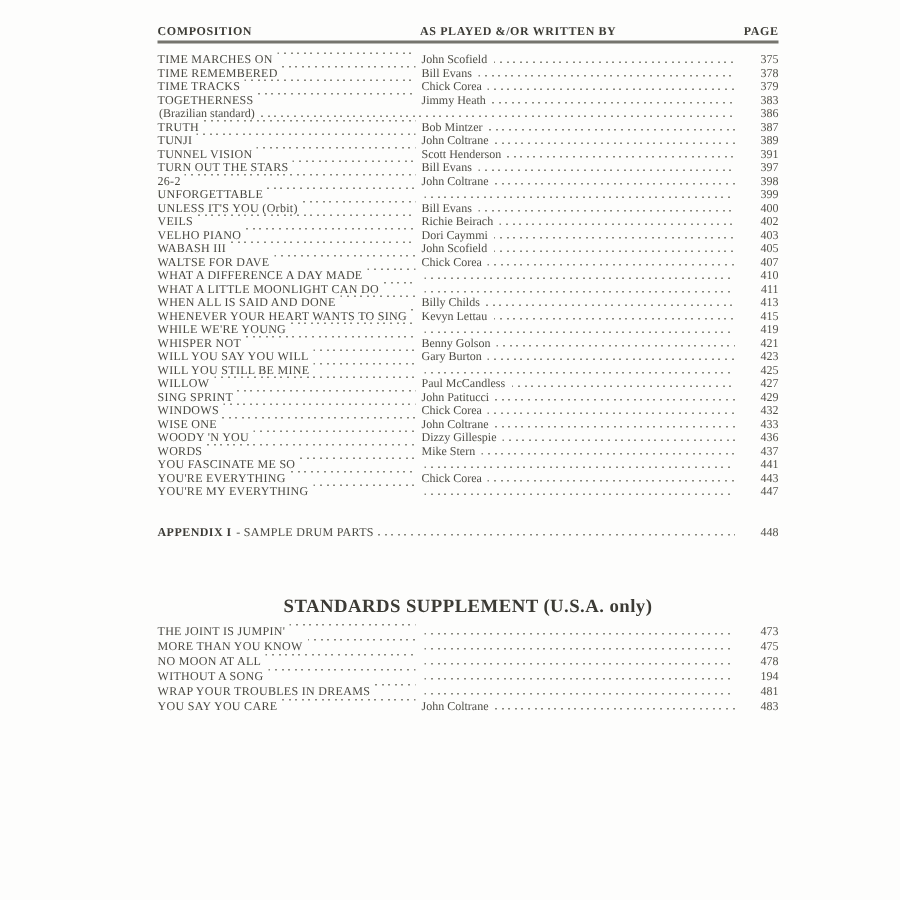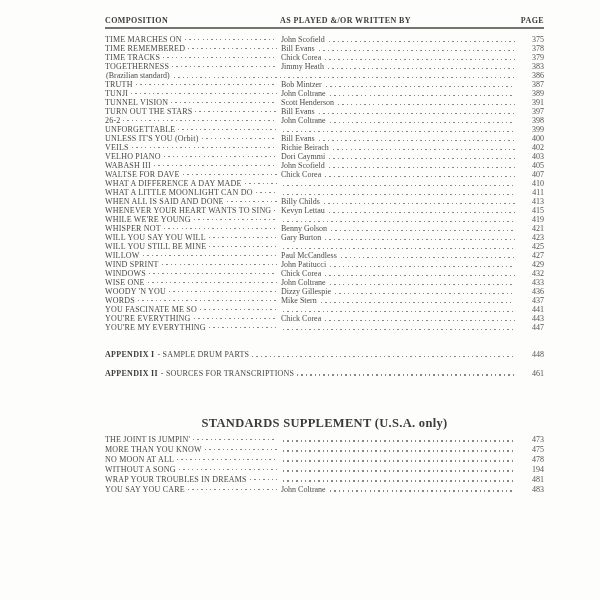--- a/index.html
+++ b/index.html
@@ -4,21 +4,21 @@
 <style>
   * { box-sizing: border-box; margin: 0; padding: 0; }
   html, body {
     width: 600px; height: 600px;
     background: #fdfdfc;
     font-family: "Liberation Serif", "DejaVu Serif", serif;
     overflow: hidden;
   }
   .sheet {
     width: 600px; height: 600px;
-    padding: 16px 56px 0 105px;
+    padding: 16px 81px 0 105px;
     color: #45443e;
   }
   
   .head-row {
     display: flex; align-items: baseline;
     font-size: 8px; font-weight: bold; letter-spacing: .4px;
     color: #3e3d37;
   }
   .head-c1 { flex: none; width: 175px; }
   .head-mid { flex: 1; text-align: left; }
@@ -28,21 +28,21 @@
     border-top: 2px solid #75746d;
   }
   
   .toc { margin-top: 6px; }
   .row {
     display: flex; align-items: baseline;
     height: 9px; font-size: 8px; line-height: 9px;
     white-space: nowrap; color: #494841;
   }
   .sup-list .row { height: 10px; line-height: 10px; }
-  .c1 { flex: none; display: flex; align-items: center; width: 175px; }
+  .c1 { flex: none; display: flex; align-items: flex-start; width: 175px; }
   .title { flex: none; letter-spacing: .2px; }
   .leader {
     flex: 1; height: 1.4px; margin: 0 3px; min-width: 4px;
     background-image: repeating-linear-gradient(90deg,
       #88877d 0, #88877d 1.3px, transparent 1.3px, transparent 4.4px);
   }
   .composer { flex: none; padding: 0 1px; color: #4e4d46; }
   .pagenum { flex: none; width: 26px; text-align: right; color: #53524b; }
   
   .appendix { margin-top: 18px; }
@@ -317,21 +317,21 @@
           <span class="title">WILLOW</span>
           <span class="leader"></span>
         </span>
         <span class="composer">Paul McCandless</span>
         <span class="leader"></span>
         <span class="pagenum">427</span>
       </div>
 
       <div class="row">
         <span class="c1">
-          <span class="title">WIND SPRINT</span>
+          <span class="title">SING SPRINT</span>
           <span class="leader"></span>
         </span>
         <span class="composer">John Patitucci</span>
         <span class="leader"></span>
         <span class="pagenum">429</span>
       </div>
 
       <div class="row">
         <span class="c1">
           <span class="title">WINDOWS</span>
@@ -405,26 +405,20 @@
 
   <div class="appendix">
 
       <div class="app-row">
         <span class="app-bold">APPENDIX I</span>
         <span class="app-rest">- SAMPLE DRUM PARTS</span>
         <span class="leader"></span>
         <span class="pagenum">448</span>
       </div>
 
-      <div class="app-row">
-        <span class="app-bold">APPENDIX II</span>
-        <span class="app-rest">- SOURCES FOR TRANSCRIPTIONS</span>
-        <span class="leader"></span>
-        <span class="pagenum">461</span>
-      </div>
     </div>
 
   <div class="supplement">
     <div class="sup-heading">STANDARDS SUPPLEMENT (U.S.A. only)</div>
     <div class="toc sup-list">
 
         <div class="row no-composer">
           <span class="c1">
             <span class="title">THE JOINT IS JUMPIN'</span>
             <span class="leader"></span>

